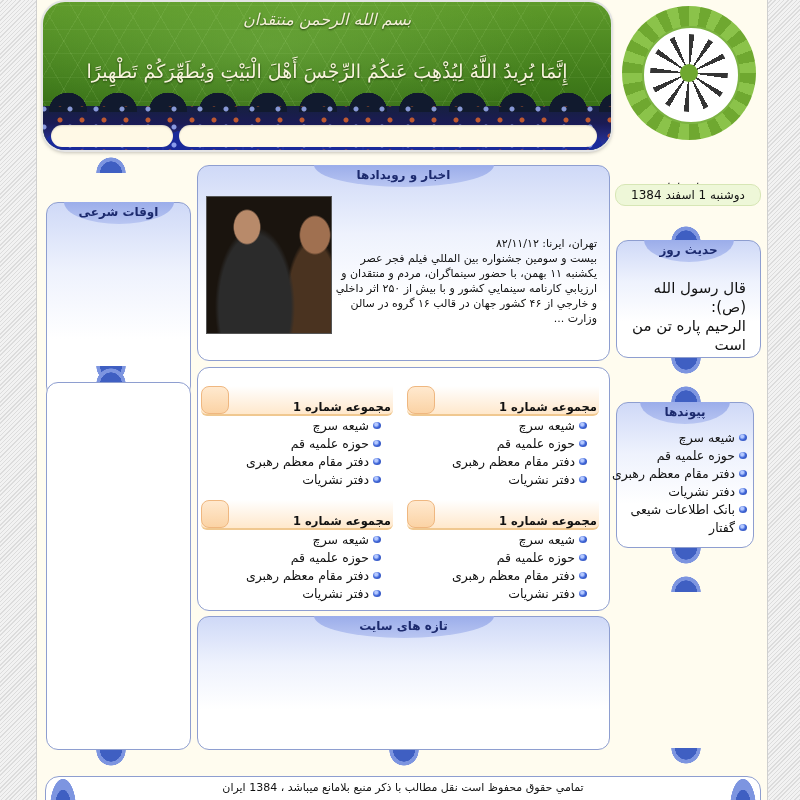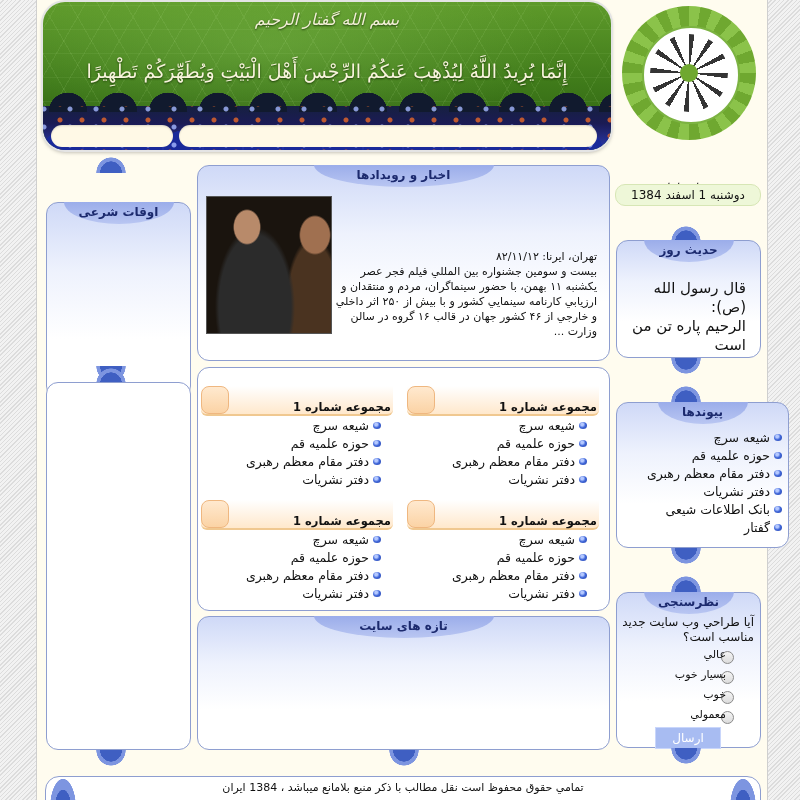--- a/index.html
+++ b/index.html
@@ -165,21 +165,21 @@
       radial-gradient(ellipse 28px 70px at 106px 110px, #4a3320 0 90%, transparent 100%),
       #1a140e;
     border:1px solid #555;
   }
   .news-title {
     position:absolute; right:12px; top:36px; font-size:11.5px; color:#3a5fb8; font-weight:bold;
     white-space:nowrap;
   }
   .news-body {
     position:absolute; right:12px; top:70px; width:265px; font-size:11px; line-height:15px;
-    color:#111; text-align:right;margin-top:13px;
+    color:#111; text-align:right;
   }
 
   
   .group { position:absolute; width:192px; height:102px; }
   .group-head {
     position:absolute; left:0; right:0; top:0; height:28px;
     background:linear-gradient(180deg, rgba(255,255,255,0) 0%, #ffe8cc 100%);
     border-bottom:2px solid #f0c890; border-radius:0 0 6px 6px;
   }
   .group-knob {
@@ -201,21 +201,21 @@
     background: radial-gradient(ellipse at 50% 100%, #3f5fc2 0 45%, #7d95e0 46% 70%, transparent 72%);
   }
 </style>
 </head>
 <body>
 
 <div class="page">
 
   <div class="banner">
     <div class="banner-pattern"></div>
-    <div class="bismillah">بسم الله گفتار الرحيم</div>
+    <div class="bismillah">بسم الله الرحمن منتقدان</div>
     <div class="verse">إِنَّمَا يُرِيدُ اللَّهُ لِيُذْهِبَ عَنكُمُ الرِّجْسَ أَهْلَ الْبَيْتِ وَيُطَهِّرَكُمْ تَطْهِيرًا</div>
     <div class="banner-border"></div>
     <div class="banner-bar left"></div>
     <div class="banner-bar right"></div>
   </div>
 
   <div class="logo">
     <div class="logo-ring"></div>
     <div class="logo-inner"></div>
     <div class="logo-callig"></div>
@@ -229,47 +229,34 @@
   <div class="box" style="left:579px; top:240px; width:145px; height:118px;">
     <div class="box-tab" style="width:90px;">حديث روز</div>
     <div class="hadith-text" style="top:38px;">
       <div>قال رسول الله (ص):</div>
       <div>الرحيم پاره تن من است</div>
     </div>
   </div>
   <div class="ornament down" style="left:632px; top:358px;"></div>
 
   <div class="ornament" style="left:632px; top:384px;"></div>
-  <div class="box" style="left:579px; top:402px; width:173px; height:146px;padding-left:47px;">
+  <div class="box" style="left:579px; top:402px; width:138px; height:146px;padding-left:47px;">
     <div class="box-tab" style="width:90px;">پیوندها</div>
     <ul class="links-list" style="position:absolute; right:4px; top:26px;">
       <li><span class="bullet"></span><span>شيعه سرچ</span></li>
       <li><span class="bullet"></span><span>حوزه علميه قم</span></li>
       <li><span class="bullet"></span><span>دفتر مقام معظم رهبری</span></li>
       <li><span class="bullet"></span><span>دفتر نشريات</span></li>
       <li><span class="bullet"></span><span>بانک اطلاعات شيعی</span></li>
       <li><span class="bullet"></span><span>گفتار</span></li>
     </ul>
   </div>
   <div class="ornament down" style="left:632px; top:548px;"></div>
 
   <div class="ornament" style="left:632px; top:574px;"></div>
-  <div class="box" style="left:579px; top:592px; width:145px; height:156px;">
-    <div class="box-tab" style="width:90px;">نظرسنجی</div>
-    <div class="poll-q">آيا طراحي وب سايت جديد مناسب است؟</div>
-    <span class="radio" style="left:104px; top:58px;"></span>
-    <span class="poll-opt" style="top:55px;">عالي</span>
-    <span class="radio" style="left:104px; top:78px;"></span>
-    <span class="poll-opt" style="top:75px;">بسيار خوب</span>
-    <span class="radio" style="left:104px; top:98px;"></span>
-    <span class="poll-opt" style="top:95px;">خوب</span>
-    <span class="radio" style="left:104px; top:118px;"></span>
-    <span class="poll-opt" style="top:115px;">معمولي</span>
-    <div class="send-btn" style="top:134px;">ارسال</div>
-  </div>
   <div class="ornament down" style="left:632px; top:748px;"></div>
 
   <div class="ornament" style="left:57px; top:155px;"></div>
   <div class="box" style="left:9px; top:170px; width:145px; height:196px;margin-top:32px;">
     <div class="box-tab" style="width:110px;">اوقات شرعی</div>
   </div>
   <div class="ornament down" style="left:57px; top:366px;"></div>
 
   <div class="ornament" style="left:57px; top:366px;"></div>
   <div class="box plain" style="left:9px; top:382px; width:145px; height:368px;"></div>

